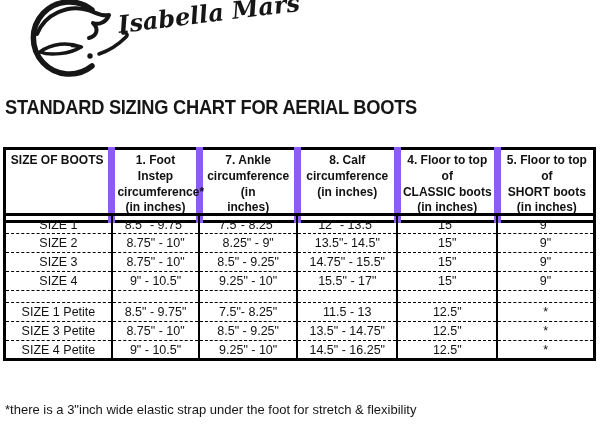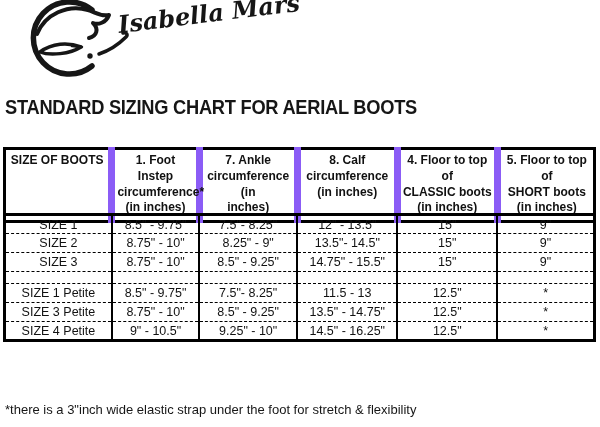--- a/index.html
+++ b/index.html
@@ -180,20 +180,28 @@
       <td>9"</td>
     </tr>
     <tr>
       <td>SIZE 3</td>
       <td>8.75" - 10"</td>
       <td>8.5" - 9.25"</td>
       <td>14.75" - 15.5"</td>
       <td>15"</td>
       <td>9"</td>
     </tr>
+    <tr>
+      <td>SIZE 4</td>
+      <td>9" - 10.5"</td>
+      <td>9.25" - 10"</td>
+      <td>15.5" - 17"</td>
+      <td>15"</td>
+      <td>9"</td>
+    </tr>
     <tr class="spacer-row">
       <td></td>
       <td></td>
       <td></td>
       <td></td>
       <td></td>
       <td></td>
     </tr>
     <tr>
       <td>SIZE 1 Petite</td>

